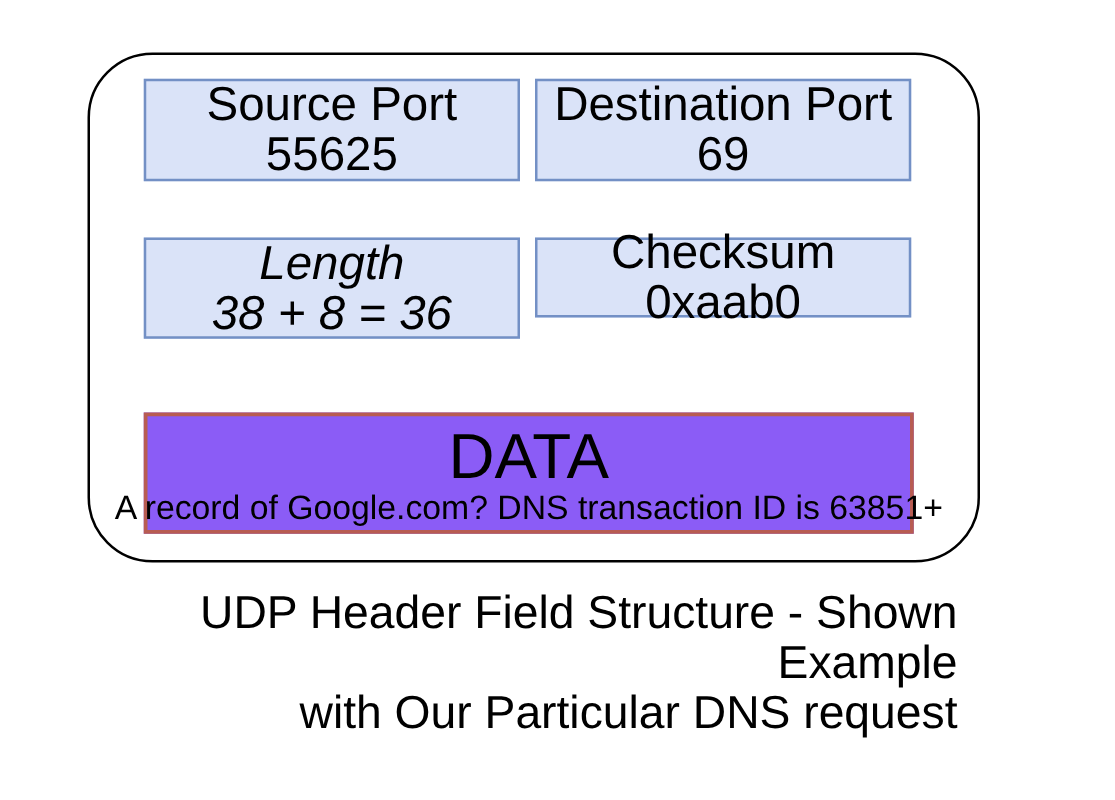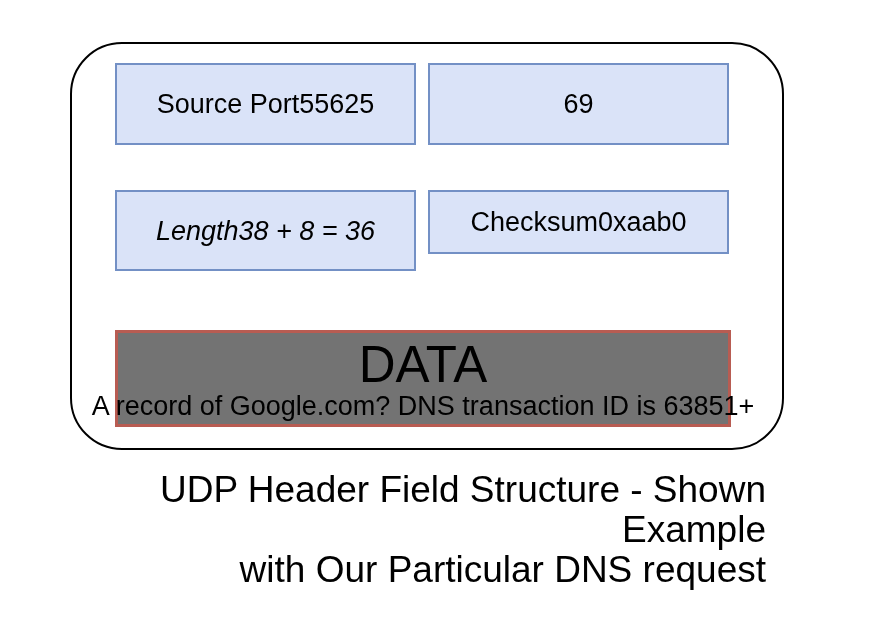--- a/index.html
+++ b/index.html
@@ -26,39 +26,39 @@
     border-radius: 52px;
     box-sizing: border-box;
     background: #ffffff;
   }
   .field-box {
     position: absolute;
     box-sizing: border-box;
     background: #dae3f8;
     border: 2px solid #7390c5;
     display: flex;
-    flex-direction: row;
+    flex-direction: column;
     align-items: center;
     justify-content: center;
     text-align: center;
-    font-size: 27px;
+    font-size: 38px;
     line-height: 40px;
   }
   .field-box.pos0 { left: 115px; top: 63px;  width: 301px; height: 82px; }
   .field-box.pos1 { left: 428px; top: 63px;  width: 301px; height: 82px; }
   .field-box.pos2 { left: 115px; top: 190px; width: 301px; height: 81px; font-style: italic; }
   .field-box.pos3 { left: 428px; top: 190px; width: 301px; height: 64px; }
   .data-box {
     position: absolute;
     left: 115px;
     top: 330px;
     width: 616px;
     height: 97px;
     box-sizing: border-box;
-    background: #737373;
+    background: #8b5cf6;
     border: 3px solid #b85c52;
     display: flex;
     flex-direction: column;
     align-items: center;
     justify-content: center;
     text-align: center;
   }
   .data-title {
     font-size: 51px;
     line-height: 54px;
@@ -84,20 +84,21 @@
 <div class="stage">
 
   <div class="outer-container"></div>
 
   <div class="field-box pos0">
     <div>Source Port</div>
     <div>55625</div>
   </div>
 
   <div class="field-box pos1">
+    <div>Destination Port</div>
     <div>69</div>
   </div>
 
   <div class="field-box pos2">
     <div>Length</div>
     <div>38 + 8 = 36</div>
   </div>
 
   <div class="field-box pos3">
     <div>Checksum</div>

